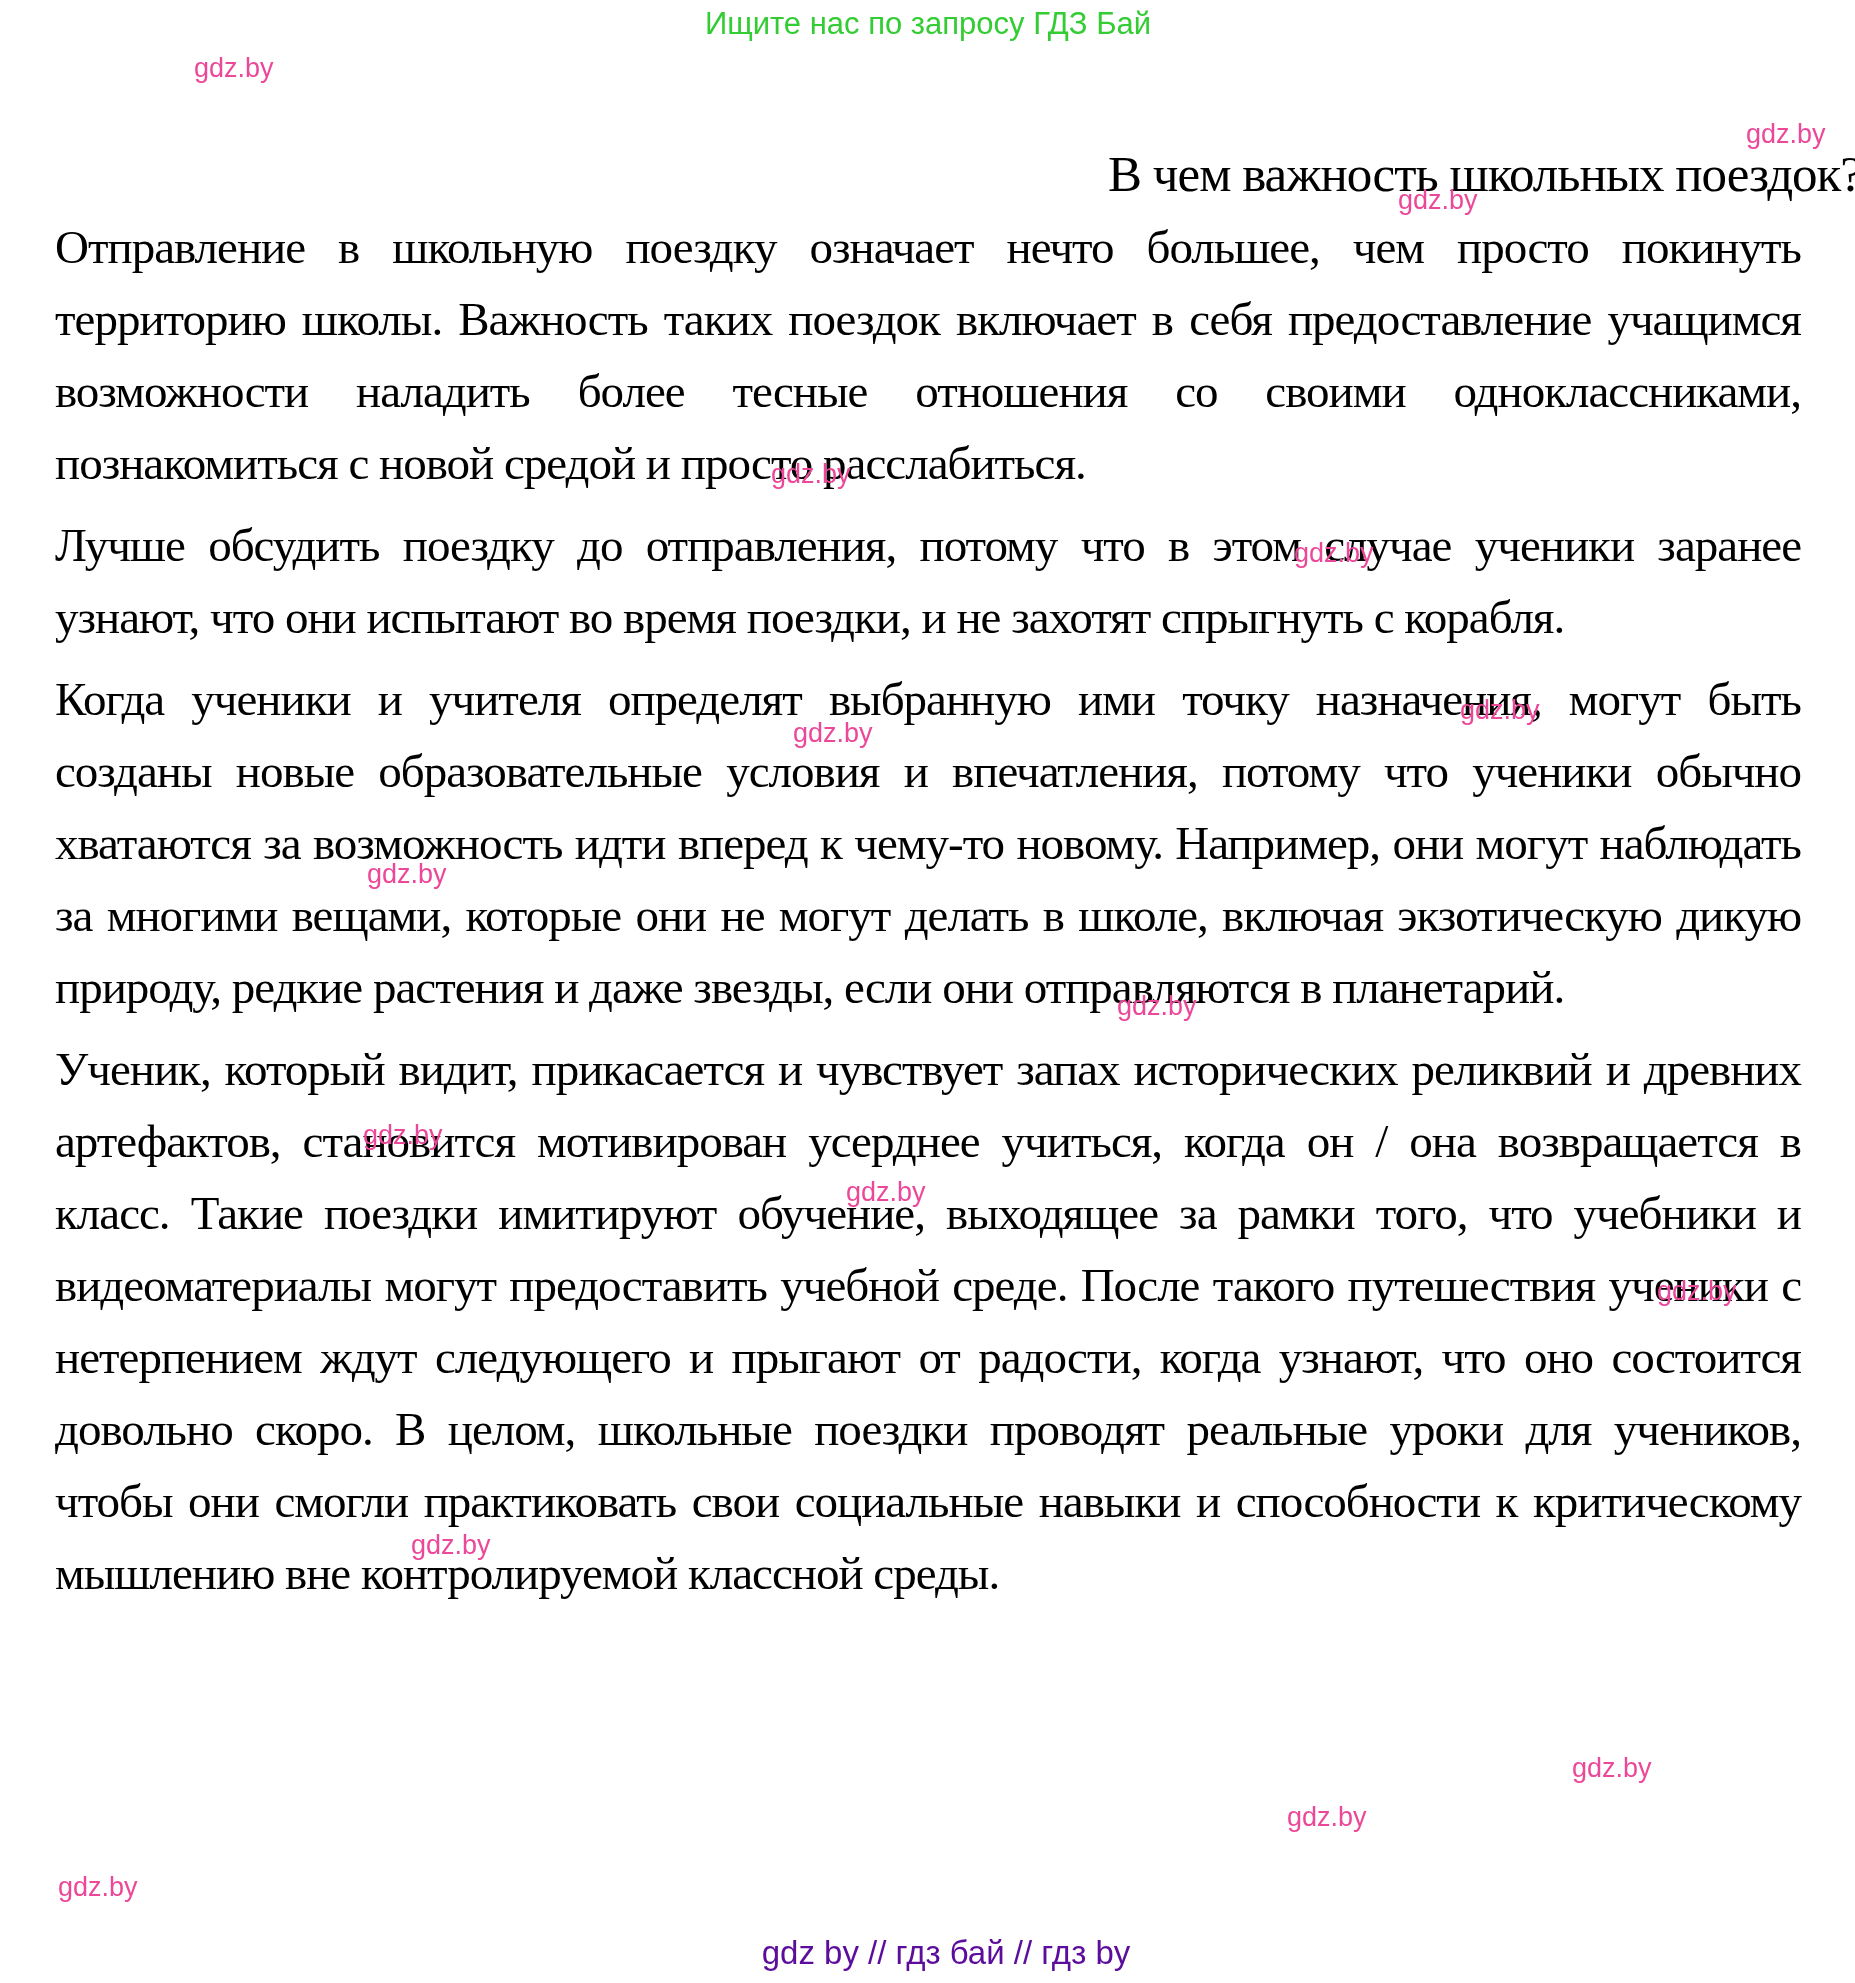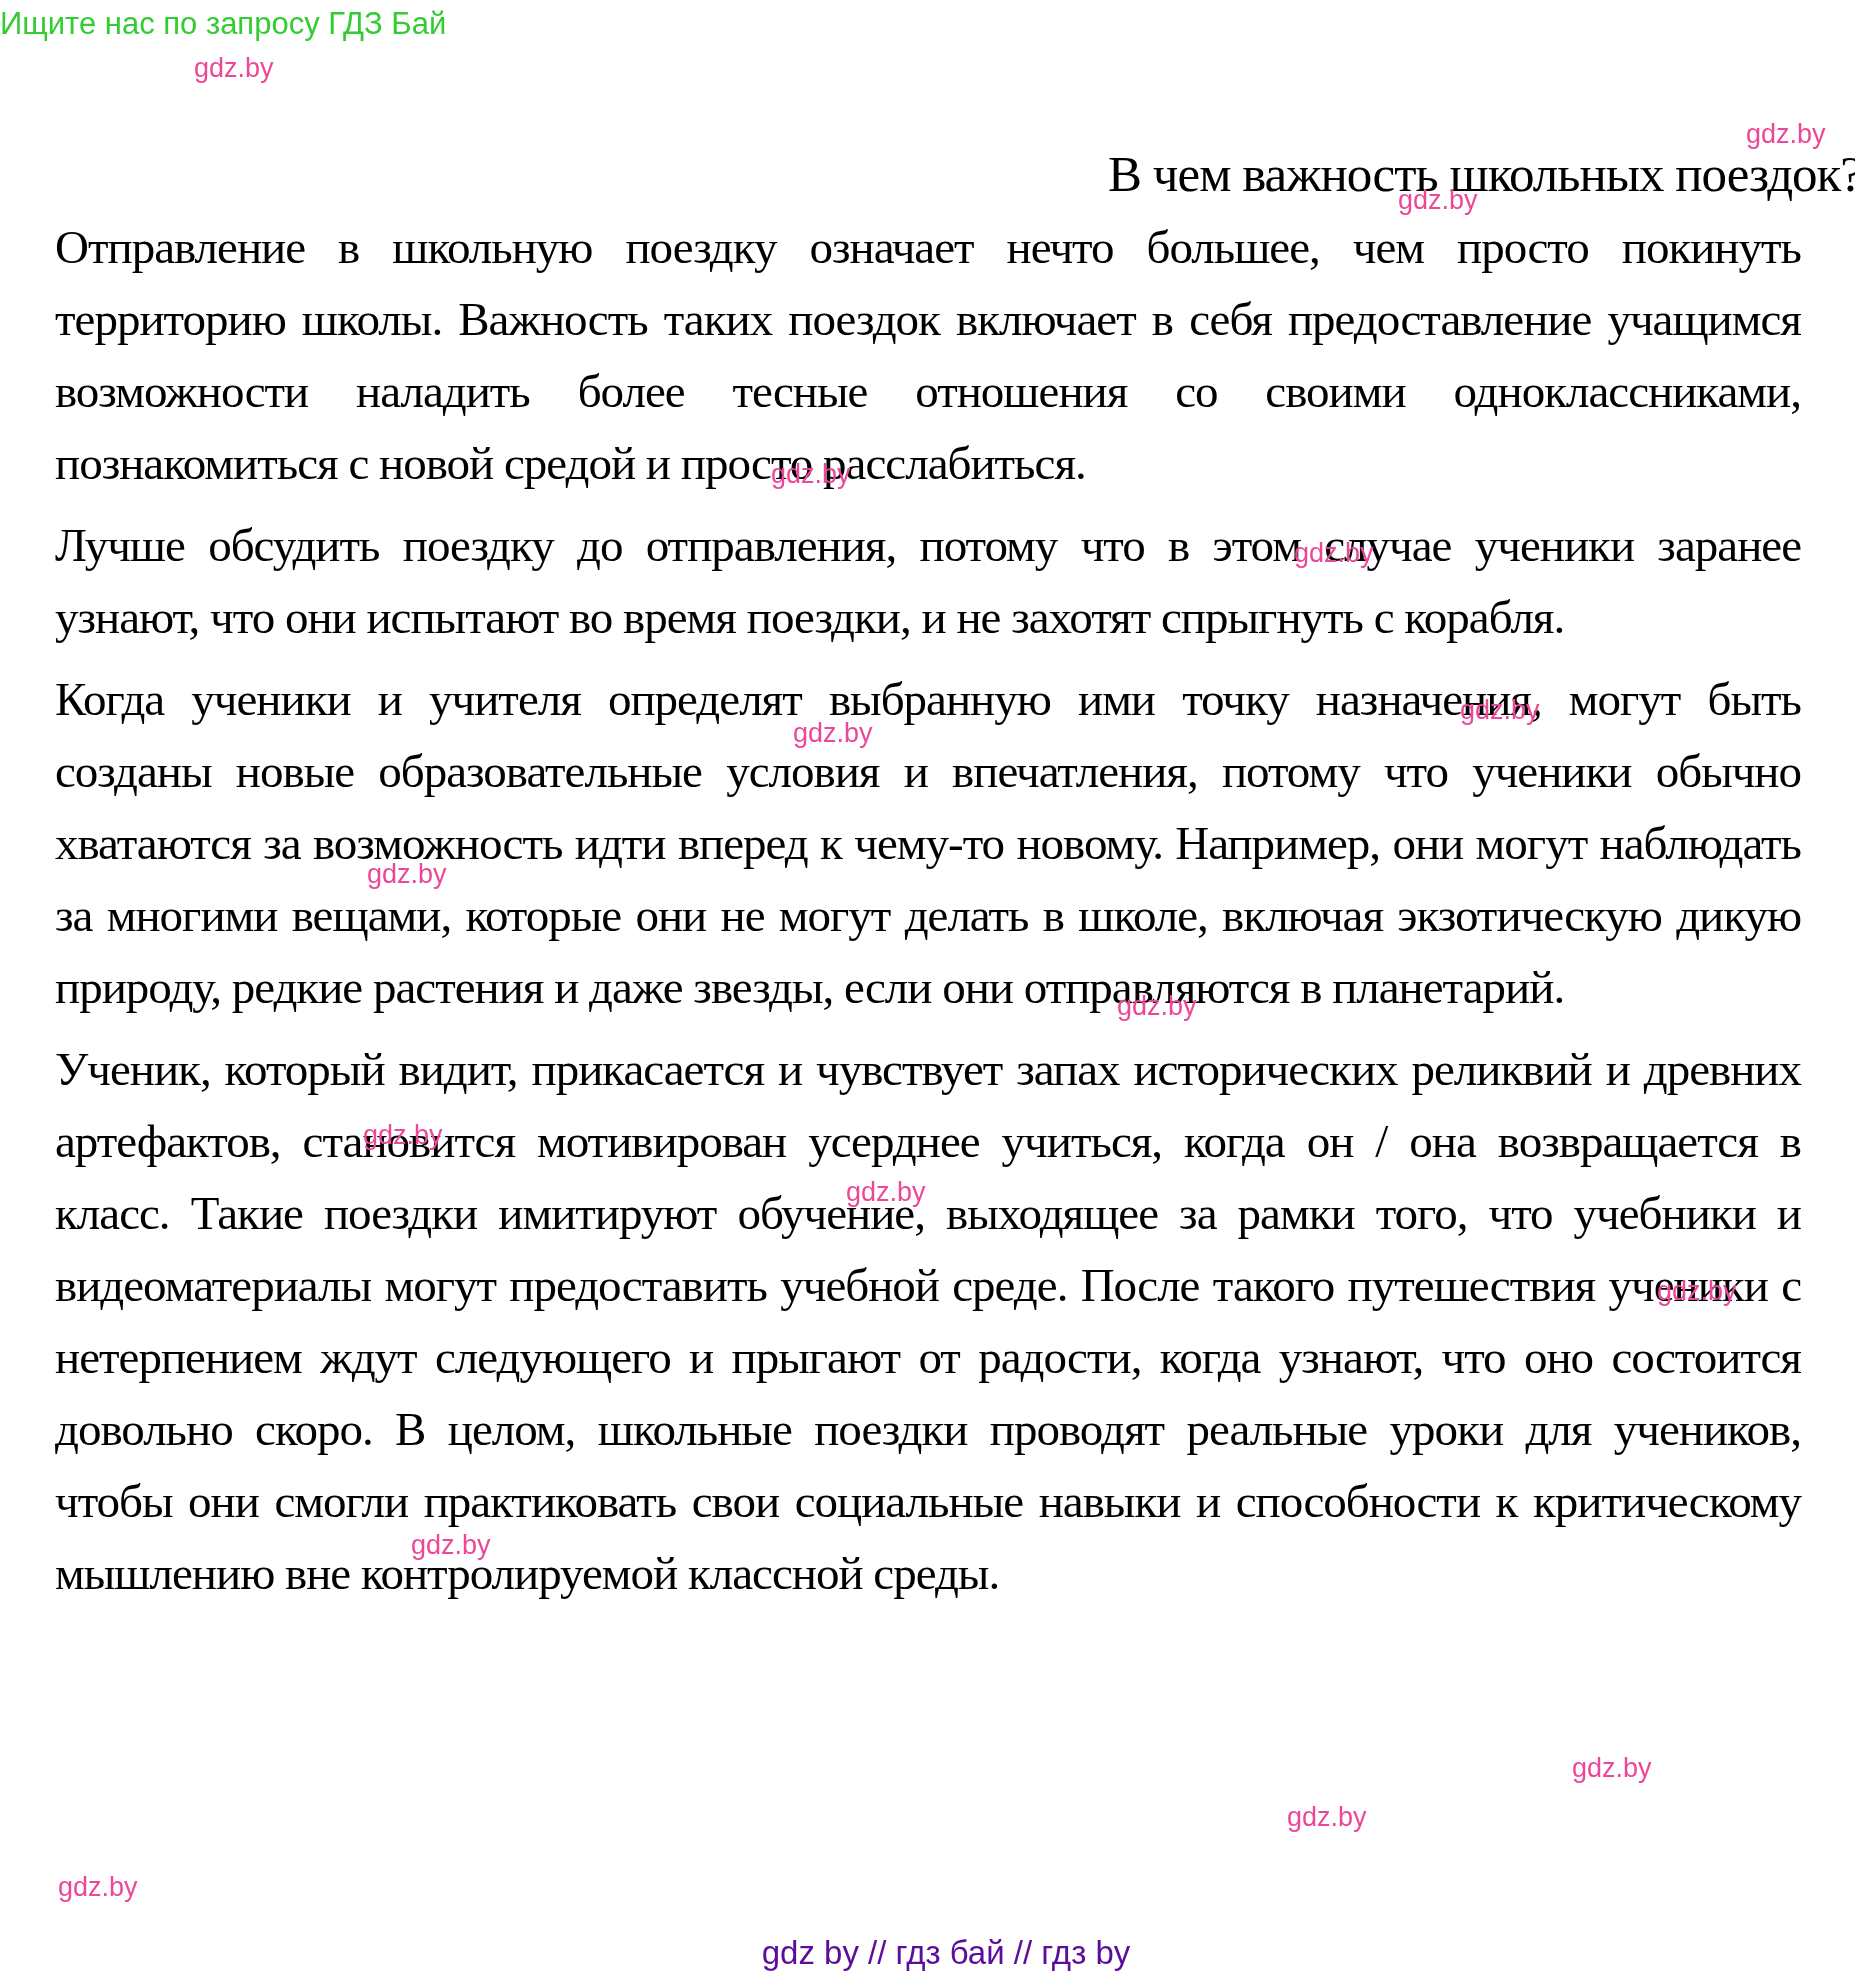--- a/index.html
+++ b/index.html
@@ -7,21 +7,21 @@
     position:relative;
     width:1856px;
     height:1983px;
     background:#ffffff;
     overflow:hidden;
   }
   .promo {
     position:absolute;
     top:6px; left:0;
     width:100%;
-    text-align:left;
+    text-align:center;
     font-family:"Liberation Sans", sans-serif;
     font-size:31px;
     color:#33cc33;
   }
   .title {
     position:absolute;
     top:139px; left:0;
     width:100%;
     margin:6px;
     text-align:right;

